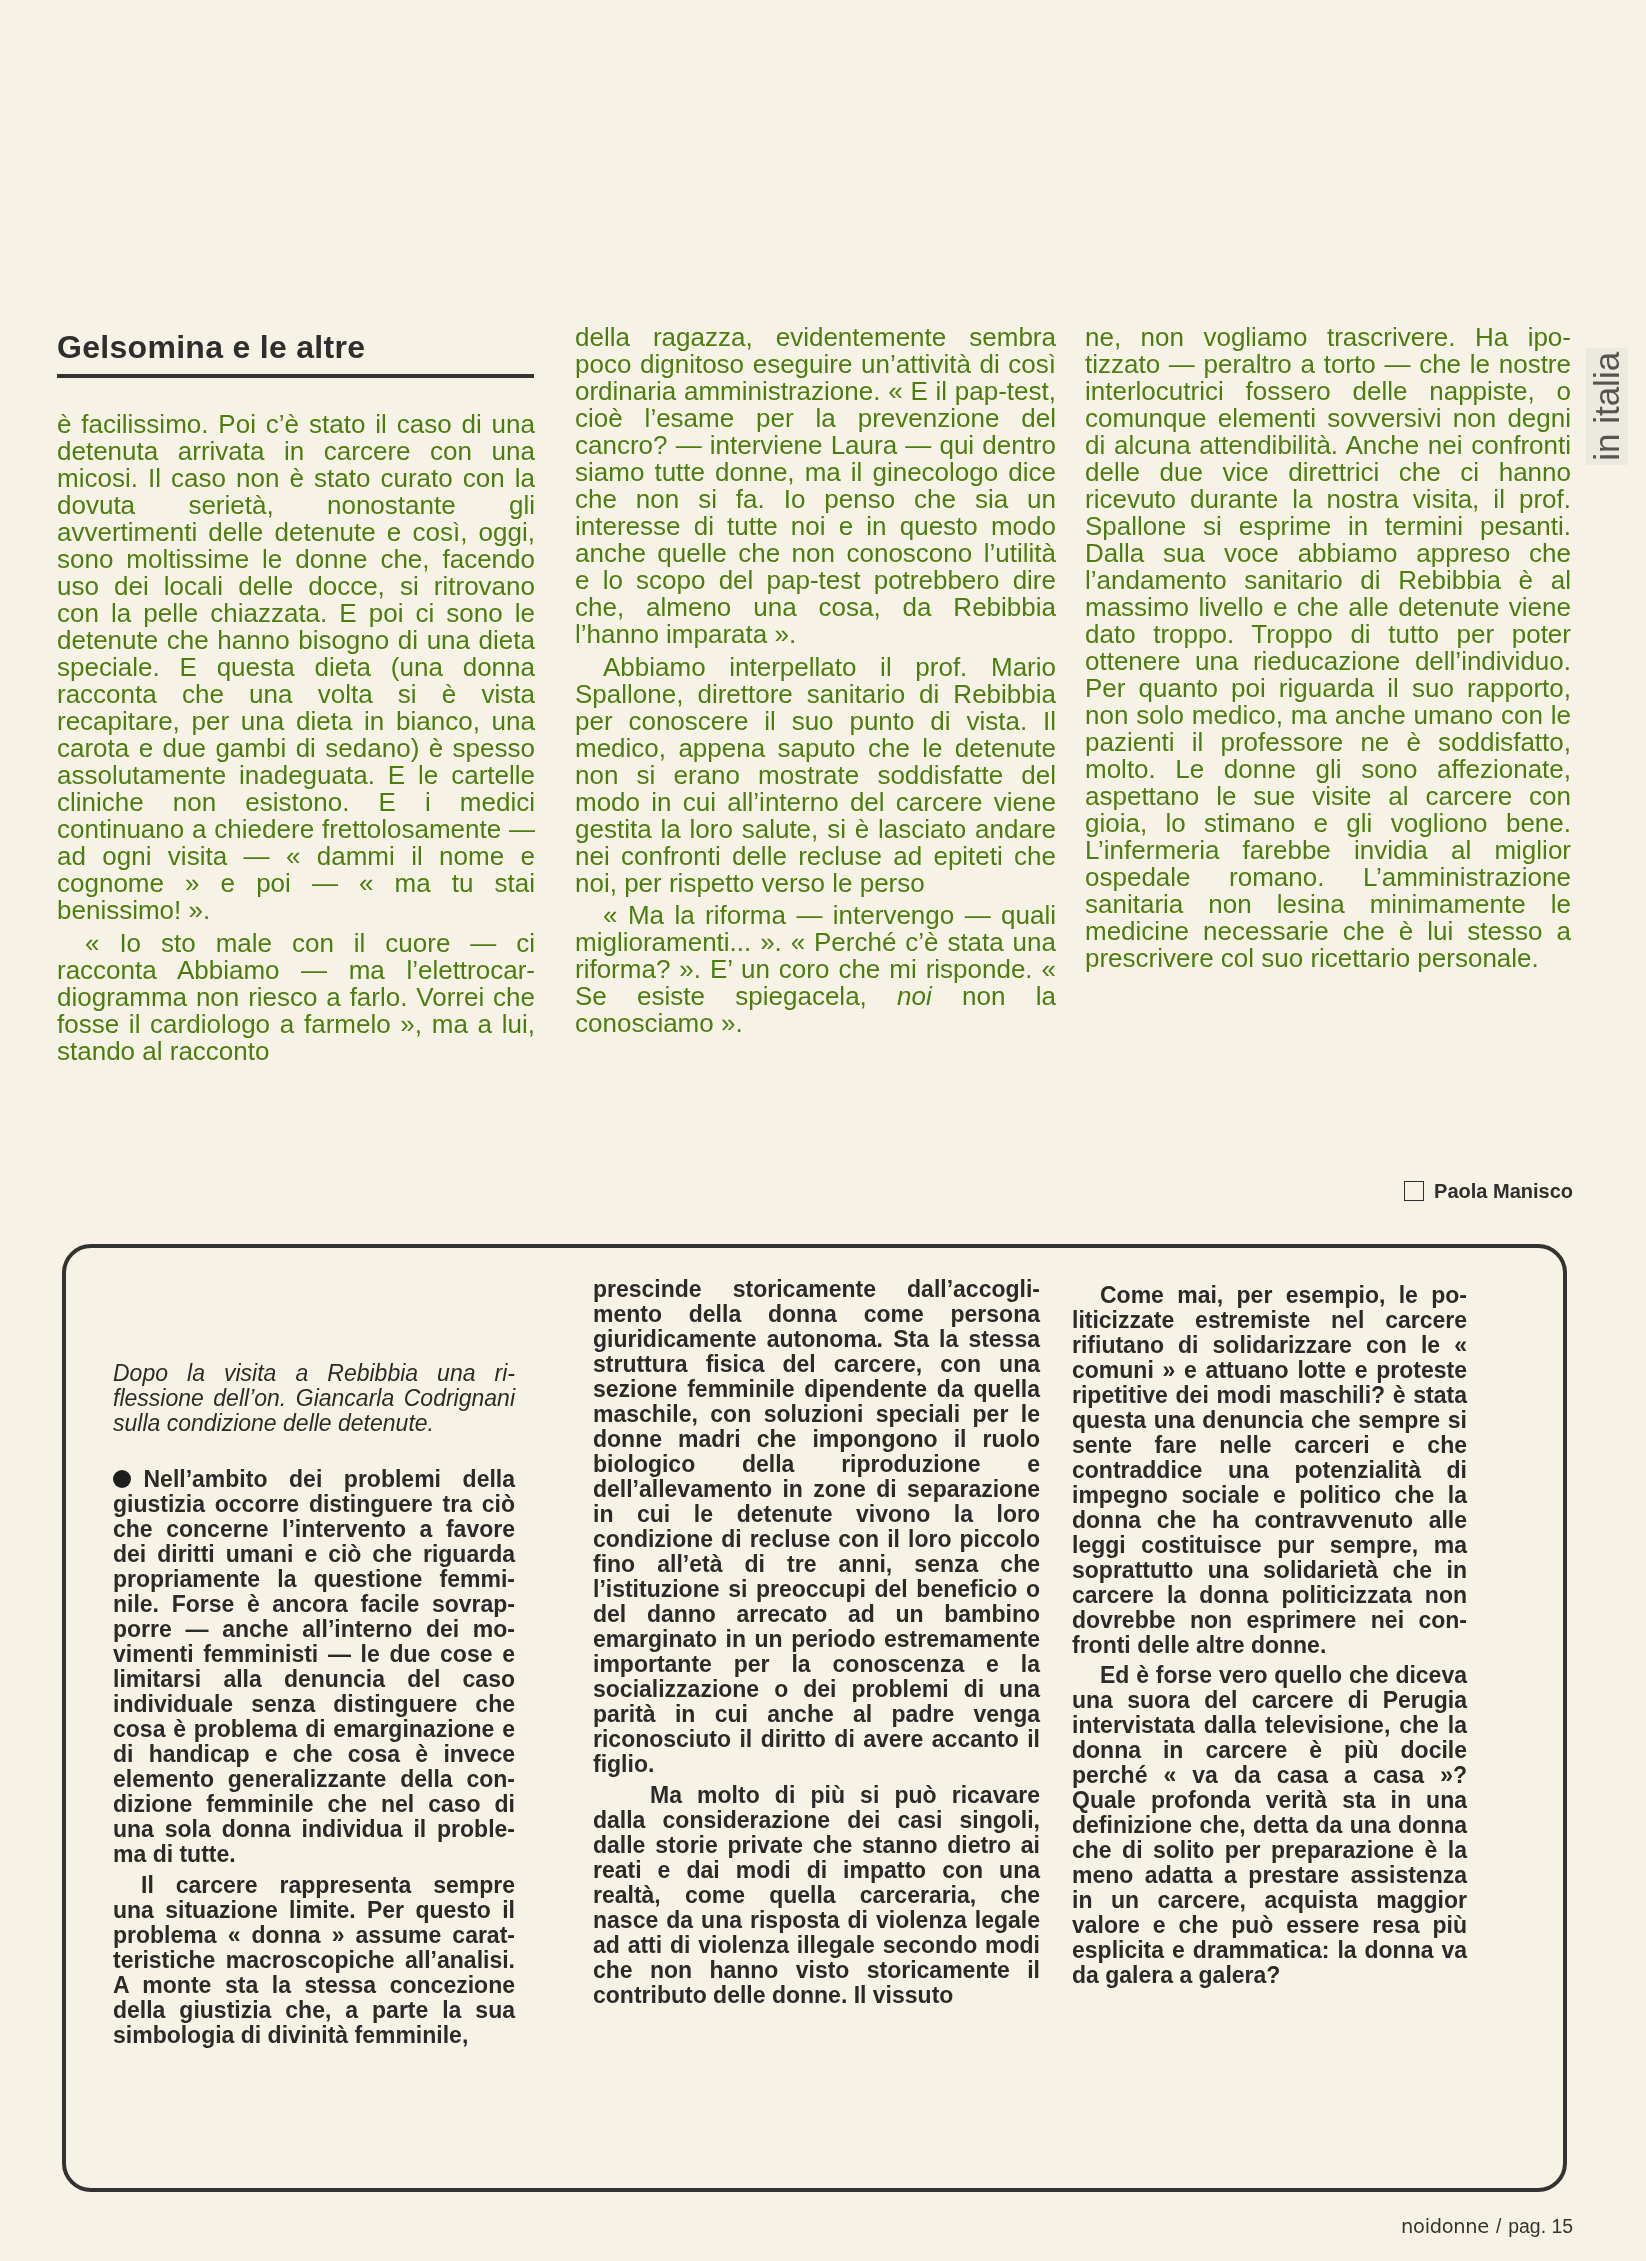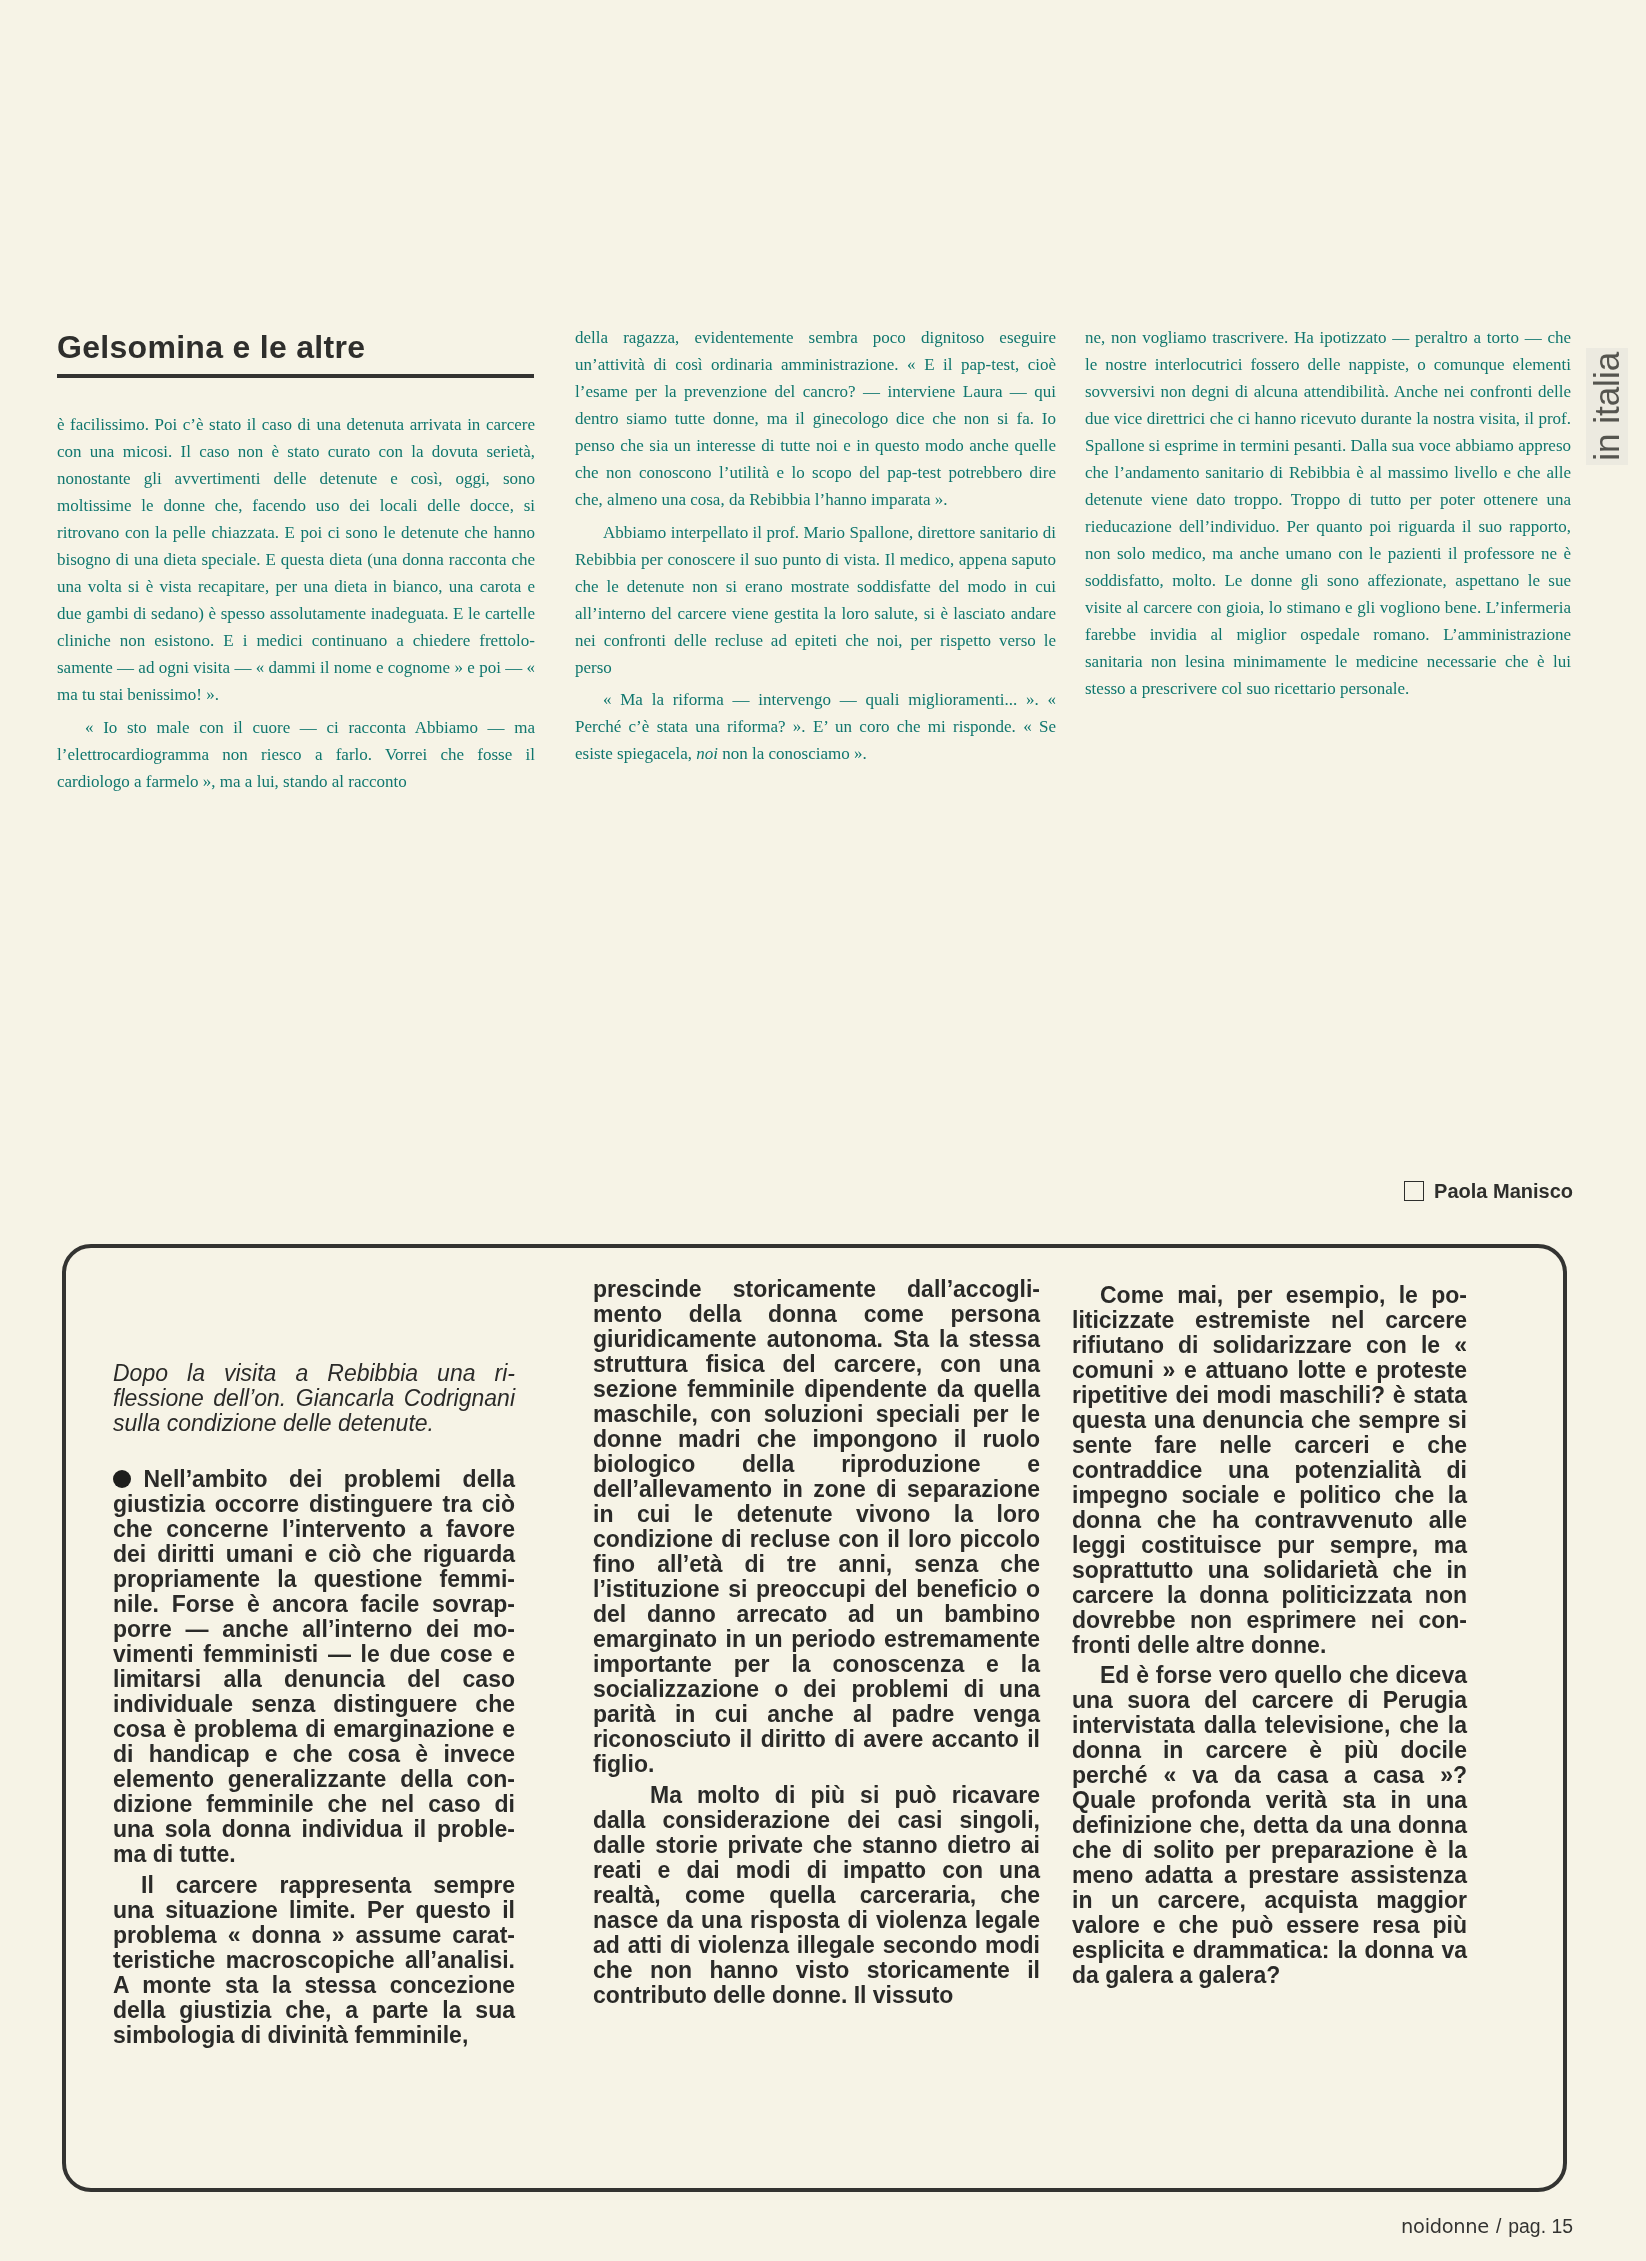--- a/index.html
+++ b/index.html
@@ -37,24 +37,24 @@
     .top-rule {
       position: absolute;
       left: 57px;
       top: 374px;
       width: 477px;
       height: 3.5px;
       background: #333331;
     }
     .serif-col {
       position: absolute;
-      font-family: Liberation Serif, serif;
-      font-size: 17px;
+      font-family: Liberation Sans, sans-serif;
+      font-size: 26px;
       line-height: 27px;
-      color: #0f766e;
+      color: #4d7c0f;
       text-align: justify;
       hyphens: manual;
     }
     .serif-col p {
       margin: 0;
     }
     .serif-col p.indent {
       text-indent: 28px;
       margin-top: 5.5px;
     }

